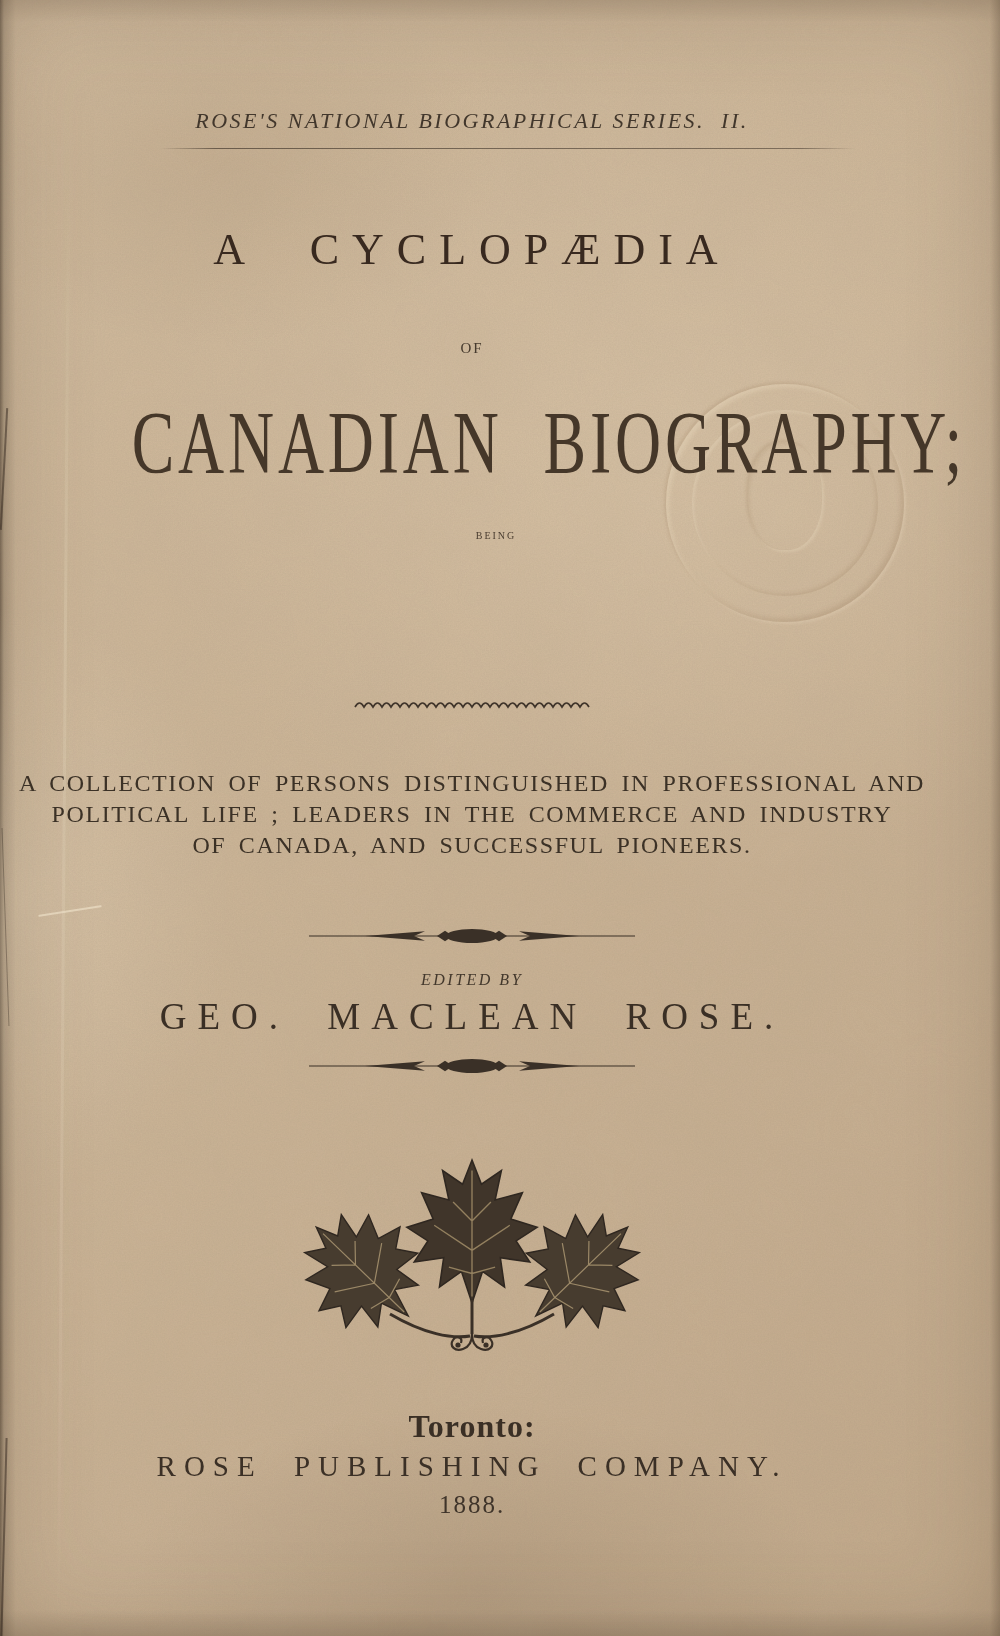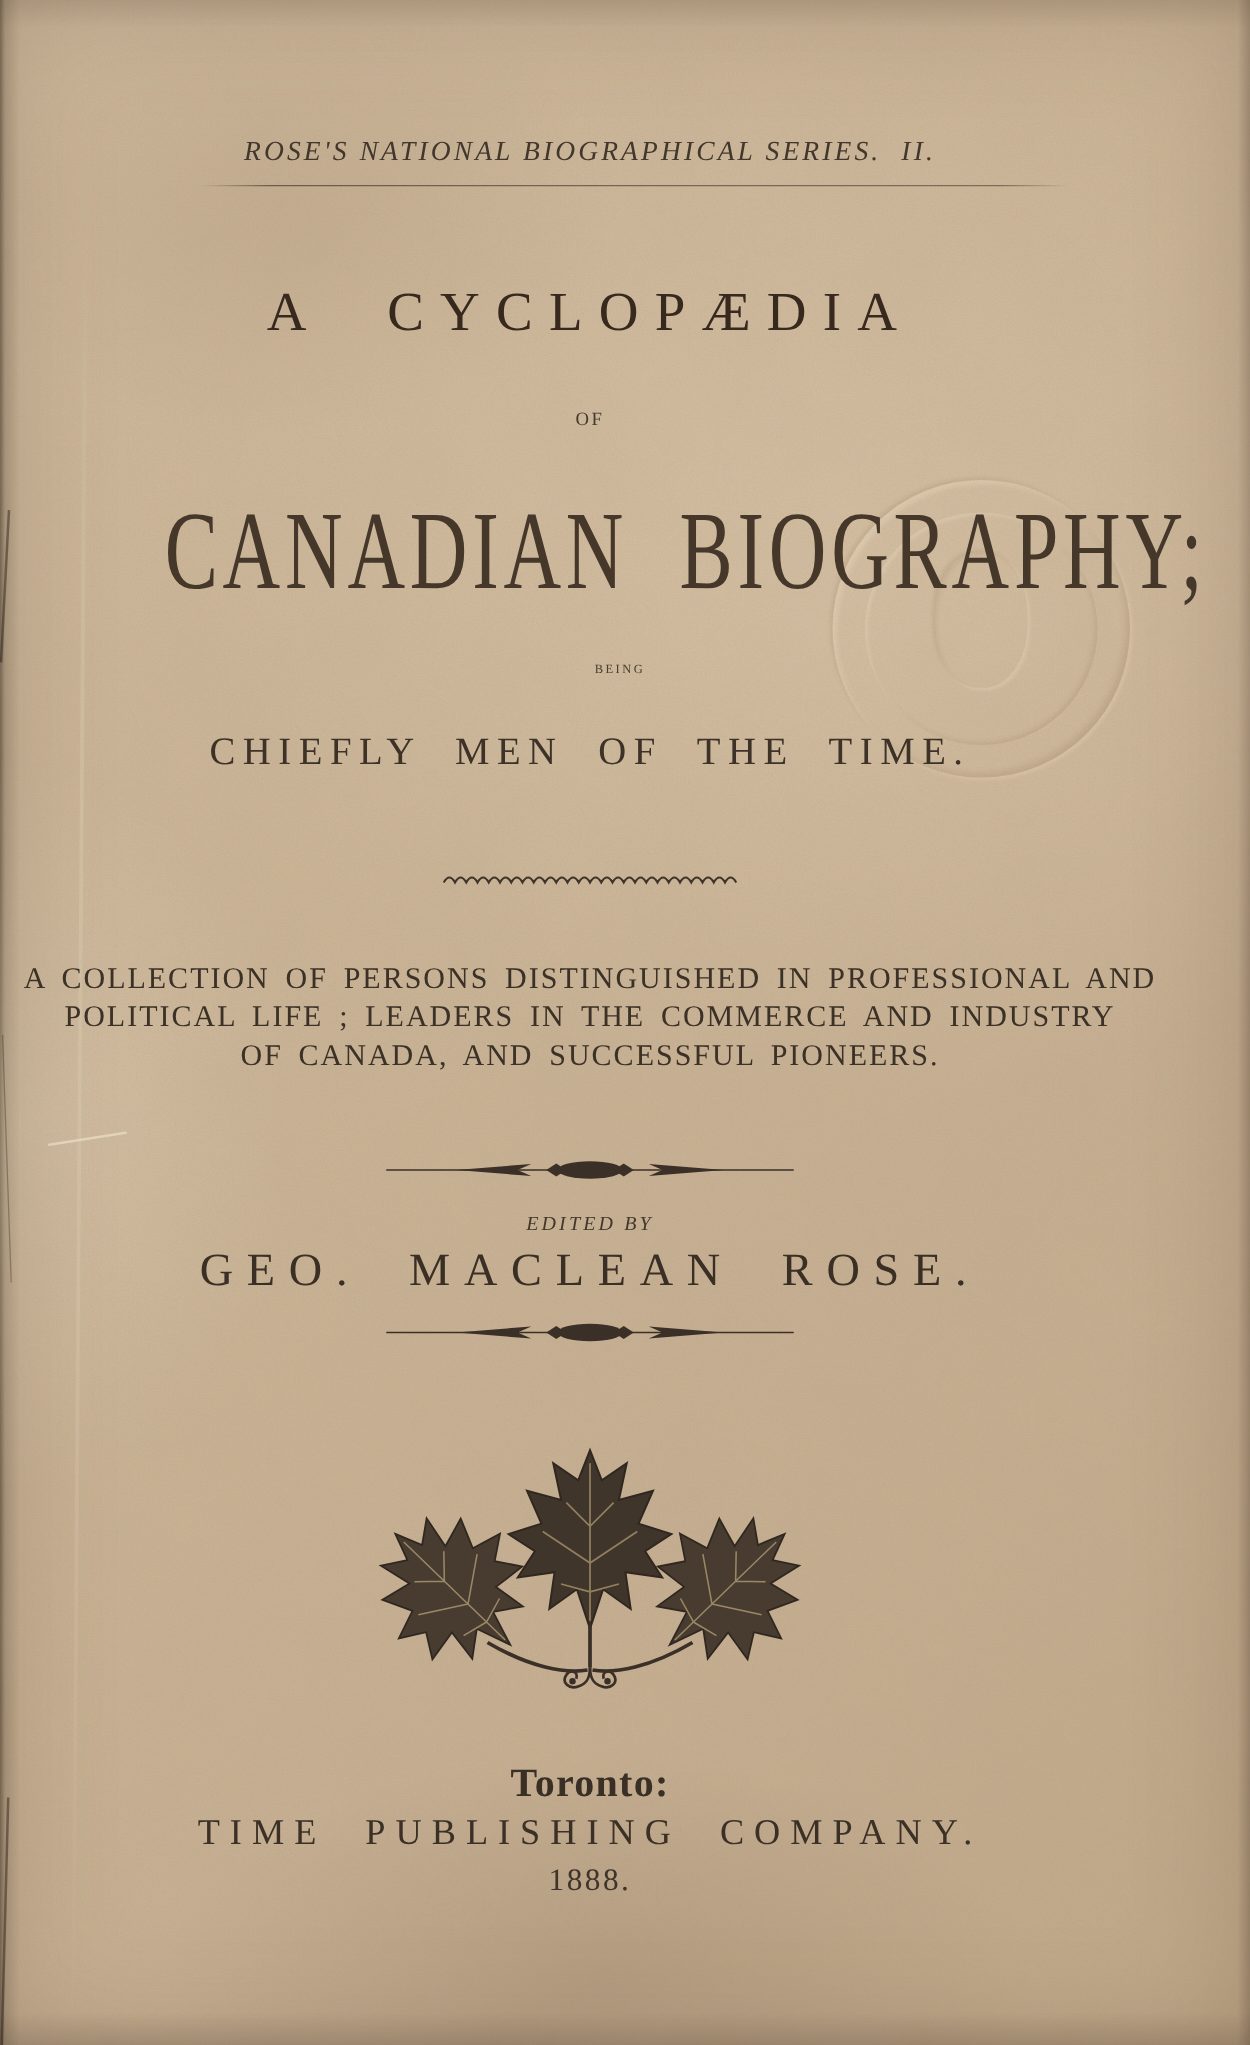--- a/index.html
+++ b/index.html
@@ -24,21 +24,21 @@
     box-shadow: inset 0 0 90px rgba(94,73,51,.28);
   }
   .texture{position:absolute;left:0;top:0;pointer-events:none;}
   .abs{position:absolute;left:0;width:944px;text-align:center;}
 
   .series{top:108px;font-style:italic;font-size:22px;letter-spacing:2.5px;white-space:pre;color:#42372c;}
   .series-rule{position:absolute;top:148px;left:160px;width:695px;height:1px;
     background:linear-gradient(90deg,rgba(60,49,39,0) 0%,rgba(60,49,39,.65) 8%,rgba(60,49,39,.55) 92%,rgba(60,49,39,0) 100%);}
 
   .title-top{top:224px;font-size:44px;letter-spacing:13px;word-spacing:30px;color:#38291f;}
-  .of1{top:328px;font-size:15px;letter-spacing:2px;color:#463a2e;text-align:center;}
+  .of1{top:340px;font-size:15px;letter-spacing:2px;color:#463a2e;text-align:center;}
 
   .main-title-wrap{top:390px;text-decoration:underline;}
   .main-title{display:inline-block;font-size:84px;font-weight:400;letter-spacing:5px;word-spacing:28px;
     transform:scale(0.76,1.06);transform-origin:center top;color:#453729;white-space:nowrap;}
 
   .being{top:530px;font-size:10px;letter-spacing:2px;color:#4a3d30;margin-left:24px;}
   .subtitle{top:583px;font-size:31px;letter-spacing:6px;word-spacing:14px;color:#3d3227;}
 
   .squiggle{top:697px;}
   .desc{top:768px;font-size:24px;line-height:31px;letter-spacing:1.6px;word-spacing:5px;color:#3b3126;}
@@ -103,21 +103,20 @@
 
   <div class="abs series">ROSE'S NATIONAL BIOGRAPHICAL SERIES.  II.</div>
   <div class="series-rule"></div>
 
   <div class="abs title-top">A CYCLOPÆDIA</div>
   <div class="abs of1">OF</div>
   <div class="abs main-title-wrap">
     <span class="main-title">CANADIAN BIOGRAPHY;</span>
   </div>
   <div class="abs being">BEING</div>
-  <div class="abs subtitle">CHIEFLY MEN OF THE TIME.</div>
 
   <div class="abs squiggle">
     <svg width="240" height="12" viewBox="0 0 240 12">
       <path d="M3,8 q4.5,-8 9,0 q4.5,-8 9,0 q4.5,-8 9,0 q4.5,-8 9,0 q4.5,-8 9,0 q4.5,-8 9,0 q4.5,-8 9,0 q4.5,-8 9,0 q4.5,-8 9,0 q4.5,-8 9,0 q4.5,-8 9,0 q4.5,-8 9,0 q4.5,-8 9,0 q4.5,-8 9,0 q4.5,-8 9,0 q4.5,-8 9,0 q4.5,-8 9,0 q4.5,-8 9,0 q4.5,-8 9,0 q4.5,-8 9,0 q4.5,-8 9,0 q4.5,-8 9,0 q4.5,-8 9,0 q4.5,-8 9,0 q4.5,-8 9,0 q4.5,-8 9,0" fill="none" stroke="#3f342a" stroke-width="1.7"></path>
     </svg>
   </div>
 
   <div class="abs desc">
     <div>A COLLECTION OF PERSONS DISTINGUISHED IN PROFESSIONAL AND</div>
     <div>POLITICAL LIFE ; LEADERS IN THE COMMERCE AND INDUSTRY</div>
@@ -171,16 +170,16 @@
       <g stroke="#3a3027" stroke-width="2.2" fill="none">
         <path d="M200,206 c0,9 -3,13 -9,15 c-8,3 -14,-3 -10,-9 c3,-5 10,-3 8,3"></path>
         <path d="M200,206 c0,9 3,13 9,15 c8,3 14,-3 10,-9 c-3,-5 -10,-3 -8,3"></path>
       </g>
       <circle cx="186" cy="217" r="2.6" fill="#3a3027"></circle>
       <circle cx="214" cy="217" r="2.6" fill="#3a3027"></circle>
     </svg>
   </div>
 
   <div class="abs imprint-city">Toronto:</div>
-  <div class="abs imprint-pub">TIME PUBLISHING COMPANY.</div>
+  <div class="abs imprint-pub">ROSE PUBLISHING COMPANY.</div>
   <div class="abs imprint-year">1888.</div>
 
 </div>
 
 </body></html>

